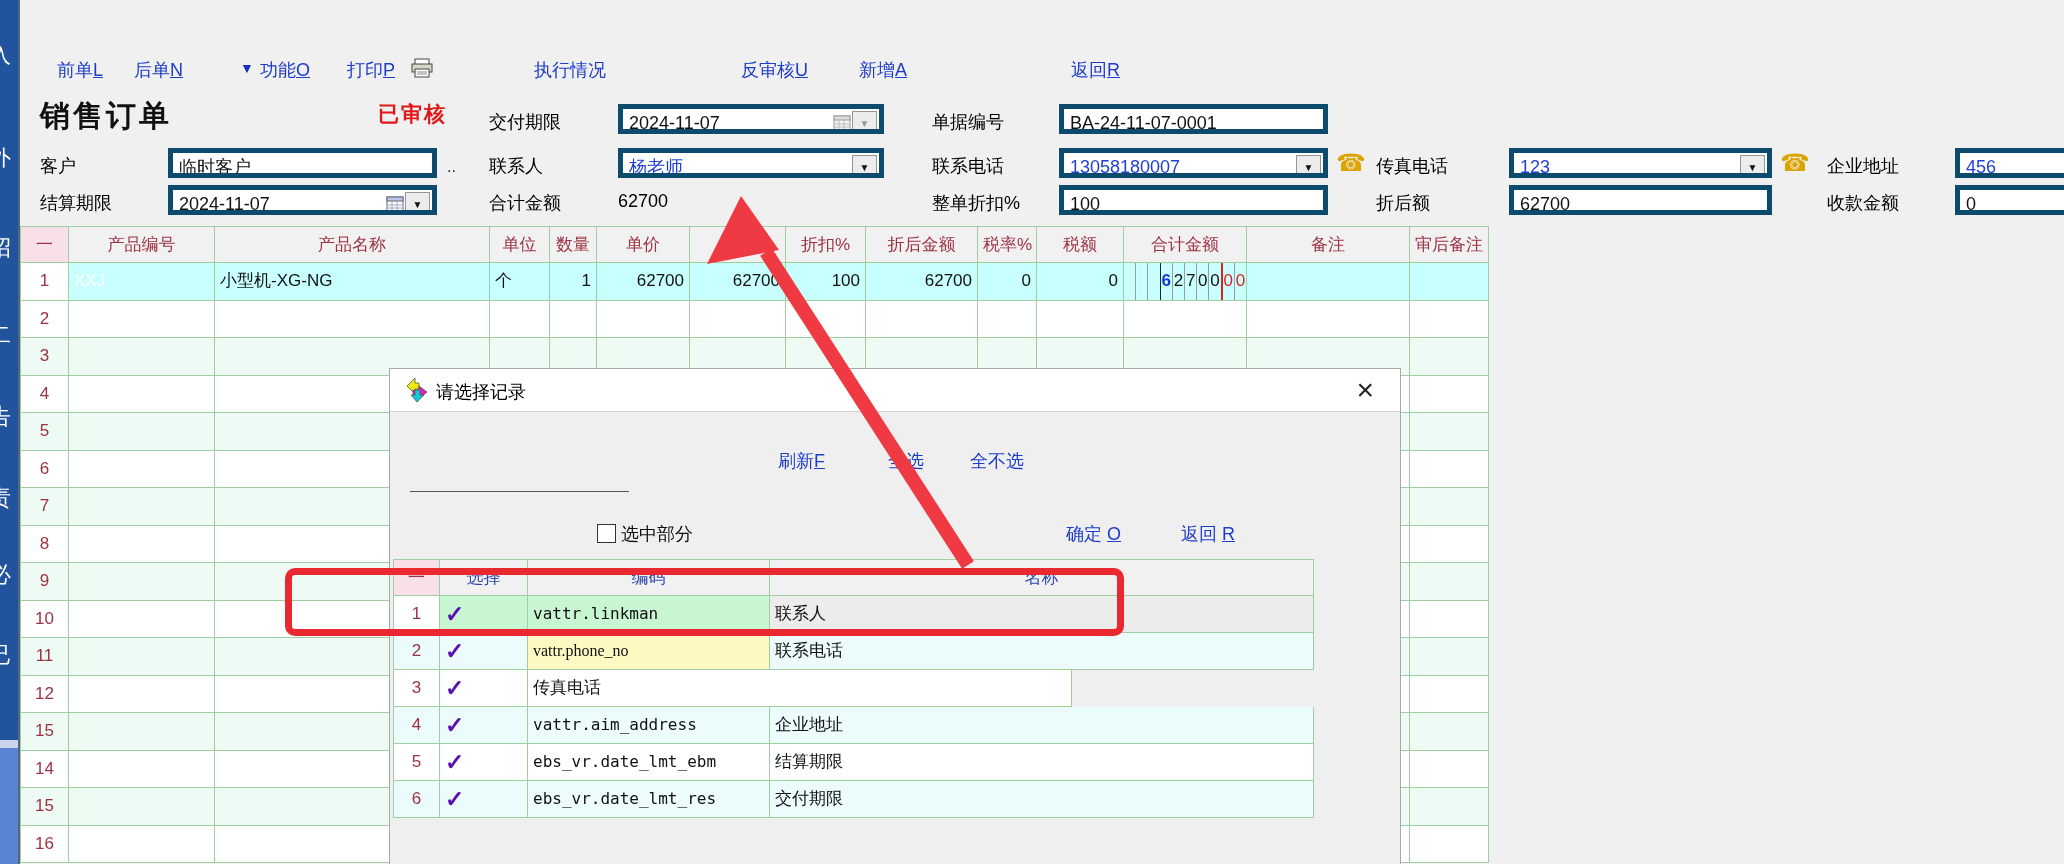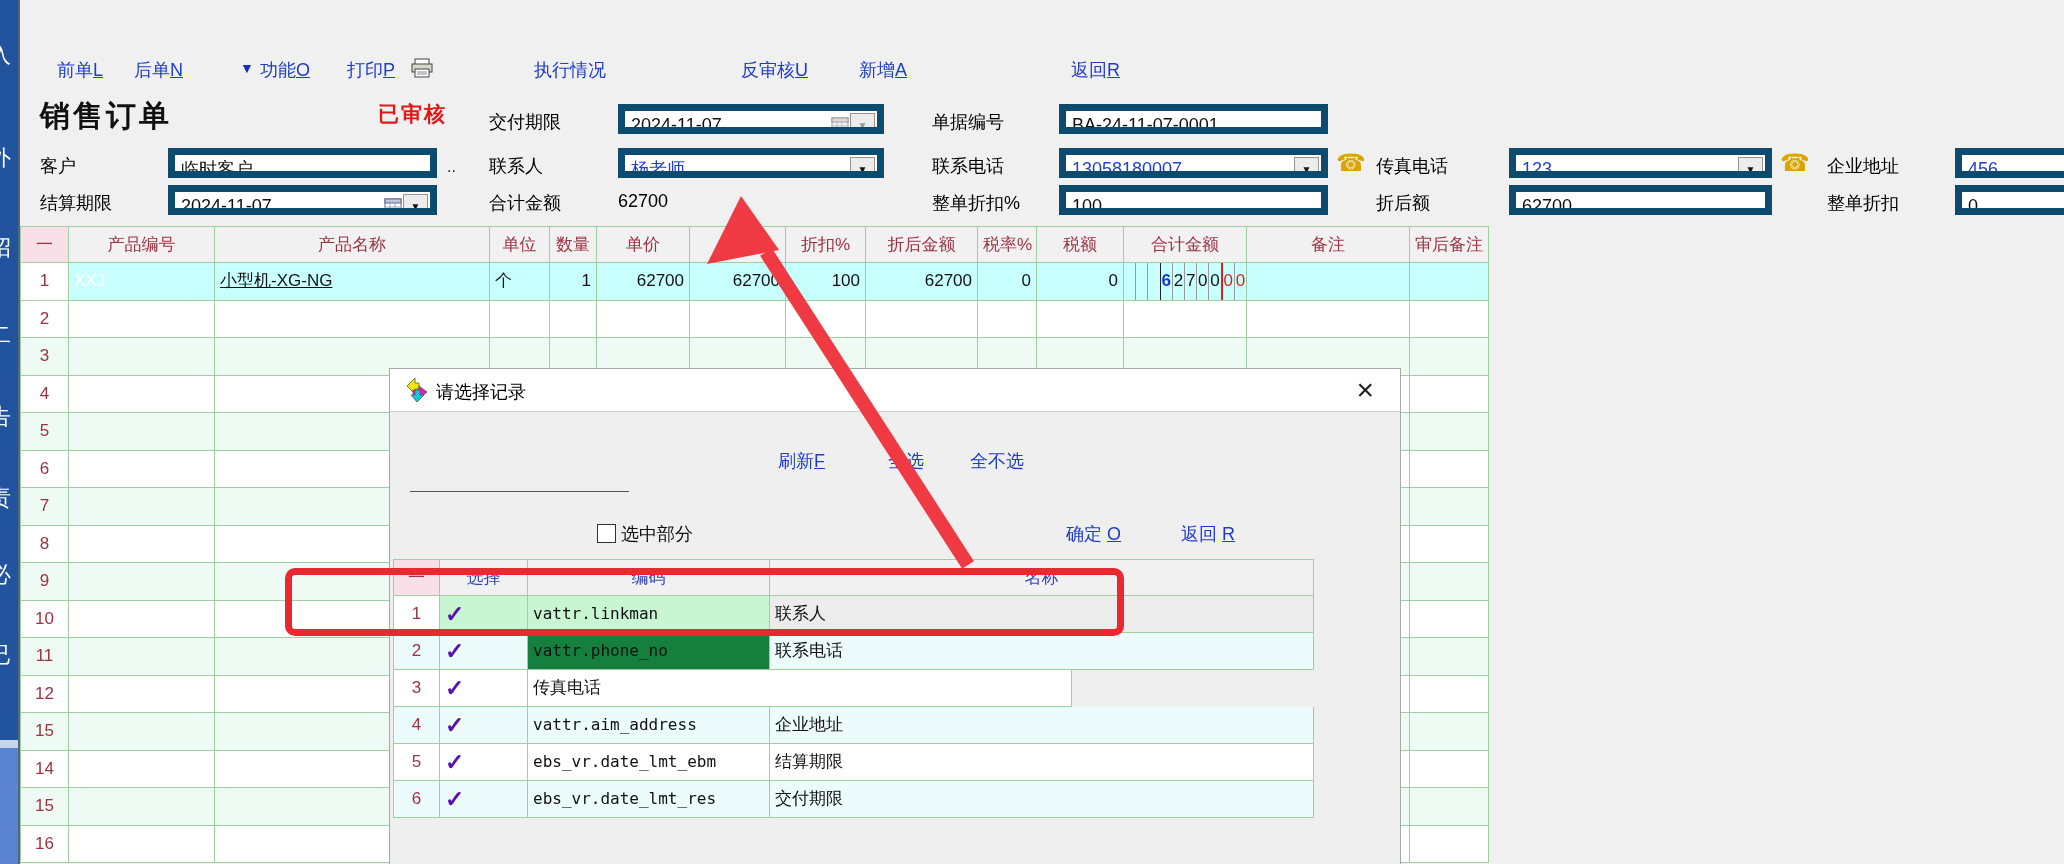--- a/index.html
+++ b/index.html
@@ -16,21 +16,21 @@
             background:linear-gradient(#eaf1fb,#c6d6ec);border-bottom:1px solid #aab8cc;}
   #titlebar .ttext{position:absolute;left:70px;top:10px;font-size:18px;color:#8a97ab;}
   .appicon{position:absolute;width:24px;height:24px;}
   
   #toolbar{position:absolute;left:18px;top:40px;width:2046px;height:52px;background:#f0f0f0;}
   .tlink{position:absolute;top:18px;font-size:18px;color:#1e3cc8;cursor:pointer;white-space:nowrap;}
   .tlink u{text-decoration:underline;}
   .downarrow{position:absolute;top:20px;color:#1330c0;font-size:14px;font-weight:bold;}
   
   .lbl{position:absolute;font-size:18px;color:#000;white-space:nowrap;}
-  .ibox{position:absolute;height:30px;background:#fff;border:7px solid #0c4a6e;
+  .ibox{position:absolute;height:30px;background:#fff;border:5px solid #0c4a6e;
         box-sizing:border-box;font-size:18px;line-height:28px;padding:0 6px;white-space:nowrap;overflow:hidden;}
   .blue{color:#1f3fd8;}
   .combo .arrbtn{position:absolute;right:2px;top:2px;width:23px;height:24px;background:#ececec;
         border:1px solid #959595;text-align:center;font-size:10px;line-height:23px;color:#111;}
   .calico{position:absolute;top:5px;width:18px;height:18px;}
   .page-title{position:absolute;left:40px;top:96px;font-size:30px;font-weight:bold;letter-spacing:3px;}
   .status{position:absolute;left:378px;top:100px;font-size:21px;font-weight:bold;color:#e01818;letter-spacing:2px;}
   .phone{position:absolute;font-size:24px;color:#dca400;line-height:24px;}
   .dots{position:absolute;font-size:16px;color:#222;}
   
@@ -165,21 +165,21 @@
         <line x1="1" y1="13" x2="17" y2="13" stroke="#9ab"></line>
     </svg>
     <span class="arrbtn">▼</span>
   </div>
   <span class="lbl" style="left:489px;top:191px;">合计金额</span>
   <span class="lbl" style="left:618px;top:191px;">62700</span>
   <span class="lbl" style="left:932px;top:191px;">整单折扣%</span>
   <div class="ibox" style="left:1059px;top:185px;width:269px;"><span>100</span></div>
   <span class="lbl" style="left:1376px;top:191px;">折后额</span>
   <div class="ibox" style="left:1509px;top:185px;width:263px;"><span>62700</span></div>
-  <span class="lbl" style="left:1827px;top:191px;">整单折扣</span>
+  <span class="lbl" style="left:1827px;top:191px;">收款金额</span>
   <div class="ibox" style="left:1955px;top:185px;width:140px;"><span>0</span></div>
 
   <div id="mtable">
       <div class="grow ghead">
         <div class="gcell numh first" style="width: 49px; height: 37px;">一</div>
         <div class="gcell " style="width: 146px; height: 37px;">产品编号</div>
         <div class="gcell " style="width: 275px; height: 37px;">产品名称</div>
         <div class="gcell " style="width: 60px; height: 37px;">单位</div>
         <div class="gcell " style="width: 47px; height: 37px;">数量</div>
         <div class="gcell " style="width: 93px; height: 37px;">单价</div>
@@ -188,21 +188,21 @@
         <div class="gcell " style="width: 112px; height: 37px;">折后金额</div>
         <div class="gcell " style="width: 59px; height: 37px;">税率%</div>
         <div class="gcell " style="width: 87px; height: 37px;">税额</div>
         <div class="gcell " style="width: 123px; height: 37px;">合计金额</div>
         <div class="gcell " style="width: 163px; height: 37px;">备注</div>
         <div class="gcell " style="width: 79px; height: 37px;">审后备注</div>
       </div>
       <div class="grow">
         <div class="gcell gnum first al-c" style="width: 49px; height: 37.5px; background: rgb(255, 255, 255);">1</div>
         <div class="gcell al-l cell-sel" style="width: 146px; height: 37.5px; background: rgb(200, 255, 255);">XXJ</div>
-        <div class="gcell  al-l" style="width: 275px; height: 37.5px; background: rgb(200, 255, 255); text-decoration: underline;">小型机-XG-NG</div>
+        <div class="gcell  al-l" style="width: 275px; height: 37.5px; background: rgb(200, 255, 255);">小型机-XG-NG</div>
         <div class="gcell  al-l" style="width: 60px; height: 37.5px; background: rgb(200, 255, 255);">个</div>
         <div class="gcell  al-r" style="width: 47px; height: 37.5px; background: rgb(200, 255, 255);">1</div>
         <div class="gcell  al-r" style="width: 93px; height: 37.5px; background: rgb(200, 255, 255);">62700</div>
         <div class="gcell  al-r" style="width: 96px; height: 37.5px; background: rgb(200, 255, 255);">62700</div>
         <div class="gcell  al-r" style="width: 80px; height: 37.5px; background: rgb(200, 255, 255);">100</div>
         <div class="gcell  al-r" style="width: 112px; height: 37.5px; background: rgb(200, 255, 255);">62700</div>
         <div class="gcell  al-r" style="width: 59px; height: 37.5px; background: rgb(200, 255, 255);">0</div>
         <div class="gcell  al-r" style="width: 87px; height: 37.5px; background: rgb(200, 255, 255);">0</div>
         <div class="gcell  al-c" style="width: 123px; height: 37.5px; background: rgb(200, 255, 255);">
           <div class="dgrid">
@@ -492,21 +492,21 @@
         </div>
         <div class="grow">
           <div class="gcell gnum first al-c" style="width: 47px; height: 37px; background: rgb(255, 255, 255);">1</div>
           <div class="gcell chk al-l" style="width: 88px; height: 37px; background: rgb(201, 246, 210);">✓</div>
           <div class="gcell codecell al-l" style="width: 242px; height: 37px; background: rgb(201, 246, 210);">vattr.linkman</div>
           <div class="gcell al-l" style="width: 544px; height: 37px; background: rgb(236, 236, 236);">联系人</div>
         </div>
         <div class="grow">
           <div class="gcell gnum first al-c" style="width: 47px; height: 37px; background: rgb(236, 251, 251);">2</div>
           <div class="gcell chk al-l" style="width: 88px; height: 37px; background: rgb(236, 251, 251);">✓</div>
-          <div class="gcell codecell al-l" style="width: 242px; height: 37px; background: #15803d;">vattr.phone_no</div>
+          <div class="gcell codecell al-l" style="width: 242px; height: 37px; background: #fef9c3; font-family: Liberation Serif, serif;">vattr.phone_no</div>
           <div class="gcell al-l" style="width: 544px; height: 37px; background: rgb(236, 251, 251);">联系电话</div>
         </div>
         <div class="grow">
           <div class="gcell gnum first al-c" style="width: 47px; height: 37px; background: rgb(255, 255, 255);">3</div>
           <div class="gcell chk al-l" style="width: 88px; height: 37px; background: rgb(255, 255, 255);">✓</div>
           <div class="gcell al-l" style="width: 544px; height: 37px; background: rgb(255, 255, 255);">传真电话</div>
         </div>
         <div class="grow">
           <div class="gcell gnum first al-c" style="width: 47px; height: 37px; background: rgb(236, 251, 251);">4</div>
           <div class="gcell chk al-l" style="width: 88px; height: 37px; background: rgb(236, 251, 251);">✓</div>

